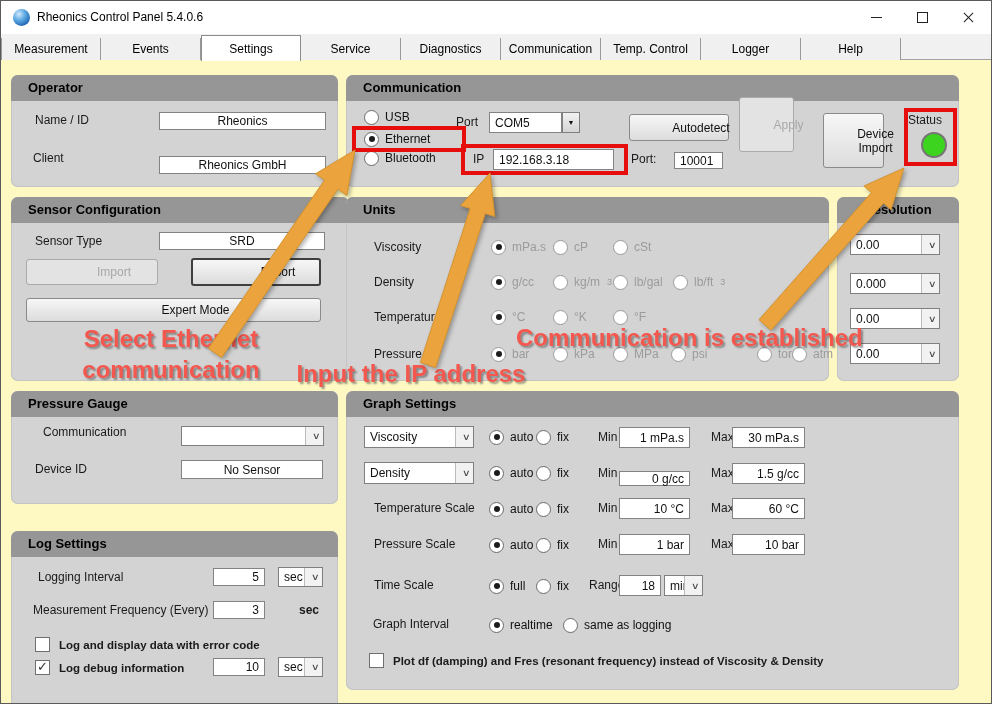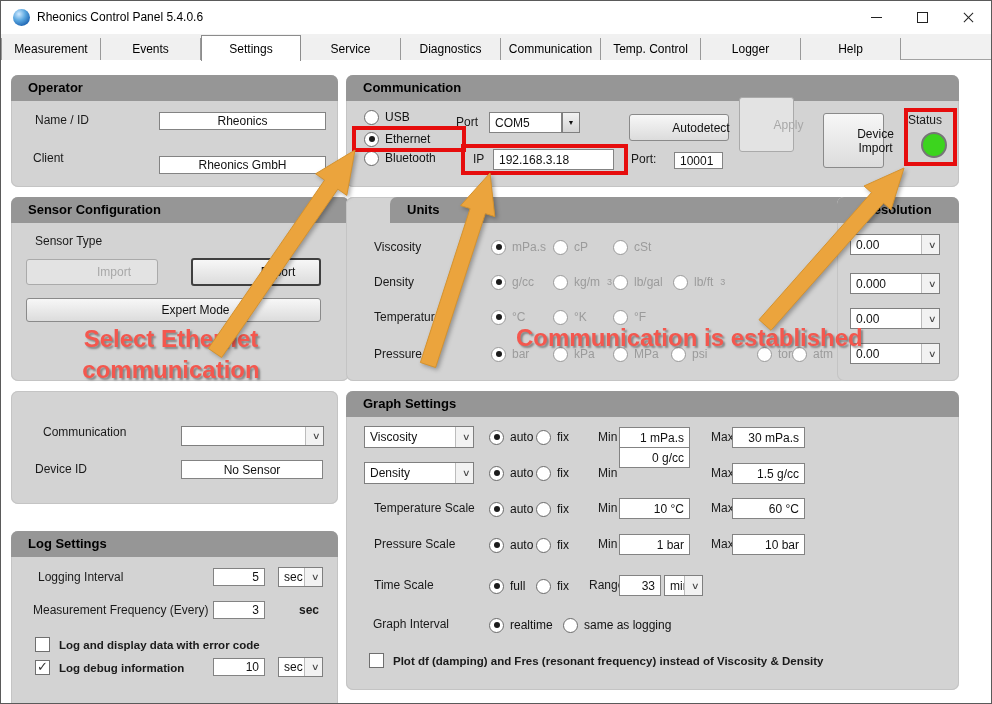--- a/index.html
+++ b/index.html
@@ -1,17 +1,17 @@
 <!DOCTYPE html>
 <html><head>
 <meta charset="utf-8">
 <style>
   html,body{margin:0;padding:0;background:#cfcfcf;}
   .window{position:relative;width:992px;height:704px;box-sizing:border-box;border:1px solid #5a5a5a;
-    overflow:hidden;background:#ffffff;font-family:"Liberation Sans",sans-serif;color:#111;}
+    overflow:hidden;background:#fef9c3;font-family:"Liberation Sans",sans-serif;color:#111;}
   
   .titlebar{position:absolute;top:0;left:0;right:0;height:33px;background:#ffffff;}
   .app-icon{position:absolute;left:12px;top:8px;width:17px;height:17px;border-radius:50%;
     background:radial-gradient(circle at 35% 30%,#cfe9ff 0%,#5aa7e0 40%,#1a5fae 80%);}
   .app-title{position:absolute;left:36px;top:8px;font-size:12px;line-height:17px;color:#000;}
   .win-controls{position:absolute;right:0;top:0;height:33px;display:flex;}
   .win-btn{width:46px;height:33px;display:flex;align-items:center;justify-content:center;}
   .glyph-min{width:11px;height:0;border-top:1px solid #222;display:block;}
   .glyph-max{width:9px;height:9px;border:1px solid #222;display:block;}
   .glyph-close{position:relative;width:11px;height:11px;display:block;}
@@ -129,26 +129,27 @@
       <span>Device</span>
       <span>Import</span>
     </div>
     <span class="lbl" style="left:562px;top:37px;">Status</span>
     <span class="led" style="left: 575px; top: 57px; background: rgb(60, 212, 30);"></span>
   </div>
 
   <div class="panel" style="left:10px;top:196px;width:338px;height:184px;">
     <div class="panel-h">Sensor Configuration</div>
     <span class="lbl" style="left:24px;top:36px;">Sensor Type</span>
+    <div class="field c" style="left:148px;top:35px;width:166px;height:18px;">SRD</div>
     <div class="btn disabled" style="left:15px;top:62px;width:132px;height:26px;">Import</div>
     <div class="btn default" style="left:180px;top:61px;width:130px;height:28px;">Export</div>
     <div class="btn" style="left:15px;top:101px;width:295px;height:24px;">Expert Mode</div>
   </div>
 
-  <div class="panel" style="left:345px;top:196px;width:483px;height:184px;padding-left:44px;">
+  <div class="panel" style="left:345px;top:196px;width:483px;height:184px;">
     <div class="panel-h">Units</div>
     <span class="lbl" style="left:28px;top:42px;">Viscosity</span>
     <span class="ropt dis" style="left:145px;top:42px;">
         <span class="radio sel"></span>
         <span>mPa.s</span>
       </span>
     <span class="ropt dis" style="left:207px;top:42px;">
         <span class="radio"></span>
         <span>cP</span>
       </span>
@@ -220,20 +221,21 @@
 
   <div class="panel" style="left:836px;top:196px;width:122px;height:184px;">
     <div class="panel-h center">Resolution</div>
     <div class="combo" style="left:13px;top:37px;width:90px;height:21px;">0.00</div>
     <div class="combo" style="left:13px;top:76px;width:90px;height:21px;">0.000</div>
     <div class="combo" style="left:13px;top:111px;width:90px;height:21px;">0.00</div>
     <div class="combo" style="left:13px;top:146px;width:90px;height:21px;">0.00</div>
   </div>
 
   <div class="panel" style="left:10px;top:390px;width:327px;height:113px;">
+    <div class="panel-h">Pressure Gauge</div>
     <span class="lbl" style="left:32px;top:33px;">Communication</span>
     <div class="combo" style="left:170px;top:35px;width:143px;height:20px;"></div>
     <span class="lbl" style="left:24px;top:70px;">Device ID</span>
     <div class="field c" style="left:170px;top:69px;width:142px;height:19px;">No Sensor</div>
   </div>
 
   <div class="panel" style="left:345px;top:390px;width:613px;height:299px;">
     <div class="panel-h">Graph Settings</div>
 
     <div class="combo" style="left:18px;top:35px;width:110px;height:22px;">Viscosity</div>
@@ -253,21 +255,21 @@
     <div class="combo" style="left:18px;top:71px;width:110px;height:22px;">Density</div>
     <span class="ropt" style="left:143px;top:74px;">
         <span class="radio sel"></span>
         <span>auto</span>
       </span>
     <span class="ropt" style="left:190px;top:74px;">
         <span class="radio"></span>
         <span>fix</span>
       </span>
     <span class="lbl" style="left:252px;top:74px;">Min</span>
-    <div class="field r" style="left:273px;top:56px;width:71px;height:21px;">0 g/cc</div>
+    <div class="field r" style="left:273px;top:80px;width:71px;height:15px;">0 g/cc</div>
     <span class="lbl" style="left:365px;top:74px;">Max</span>
     <div class="field r" style="left:386px;top:72px;width:73px;height:21px;text-align:center;">1.5 g/cc</div>
 
     <span class="lbl" style="left:28px;top:109px;">Temperature Scale</span>
     <span class="ropt" style="left:143px;top:110px;">
         <span class="radio sel"></span>
         <span>auto</span>
       </span>
     <span class="ropt" style="left:190px;top:110px;">
         <span class="radio"></span>
@@ -295,21 +297,21 @@
     <span class="lbl" style="left:28px;top:186px;">Time Scale</span>
     <span class="ropt" style="left:143px;top:187px;">
         <span class="radio sel"></span>
         <span>full</span>
       </span>
     <span class="ropt" style="left:190px;top:187px;">
         <span class="radio"></span>
         <span>fix</span>
       </span>
     <span class="lbl" style="left:243px;top:186px;">Range</span>
-    <div class="field r" style="left:273px;top:184px;width:42px;height:21px;">33</div>
+    <div class="field r" style="left:273px;top:184px;width:42px;height:21px;">18</div>
     <div class="combo" style="left:318px;top:184px;width:39px;height:21px;">min</div>
 
     <span class="lbl" style="left:27px;top:225px;">Graph Interval</span>
     <span class="ropt" style="left:143px;top:226px;">
         <span class="radio sel"></span>
         <span>realtime</span>
       </span>
     <span class="ropt" style="left:217px;top:226px;">
         <span class="radio"></span>
         <span>same as logging</span>
@@ -336,20 +338,21 @@
   </div>
 
   <div class="hlbox" style="left: 351px; top: 125px; width: 114px; height: 26px; border-color: rgb(230, 13, 13);"></div>
   <div class="hlbox" style="left: 460px; top: 143px; width: 167px; height: 31px; border-color: rgb(230, 13, 13);"></div>
   <div class="hlbox" style="left: 903px; top: 107px; width: 53px; height: 58px; border-color: rgb(230, 13, 13);"></div>
 
   <div class="annot" style="left: 28px; top: 322px; width: 284px; color: rgb(244, 87, 78);">
     <div>Select Ethernet</div>
     <div>communication</div>
   </div>
+  <div class="annot" style="left: 294px; top: 357px; width: 232px; color: rgb(244, 87, 78);">Input the IP address</div>
   <div class="annot" style="left: 515px; top: 321px; width: 336px; color: rgb(244, 87, 78);">Communication is established</div>
 
   <svg class="arrows" width="992" height="704" viewBox="0 0 992 704">
     <polygon class="arrow" stroke="#d4922e" stroke-width="1" points="220.6,356.5 336.8,188.1 345.8,194.4 354,149 314.6,172.8 323.6,179.1 207.4,347.5" fill="#eba43d"></polygon>
     <polygon class="arrow" stroke="#d4922e" stroke-width="1" points="434.6,366.5 484.3,212.6 493.8,215.6 489,172 459.6,204.6 469.1,207.6 419.4,361.5" fill="#eba43d"></polygon>
     <polygon class="arrow" stroke="#d4922e" stroke-width="1" points="770,329.3 882.5,202.2 890,208.8 903,167 863,185 870.5,191.6 758,318.7" fill="#eba43d"></polygon>
   </svg>
 
 </div>
 

